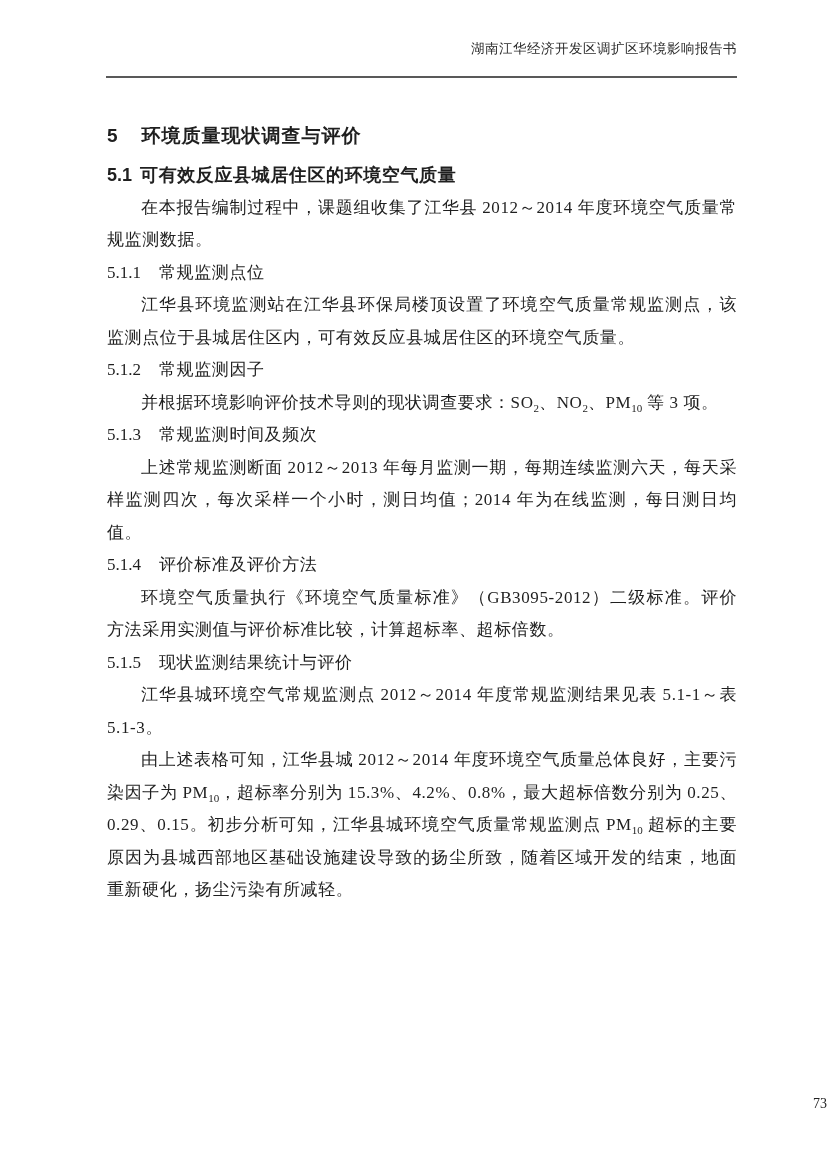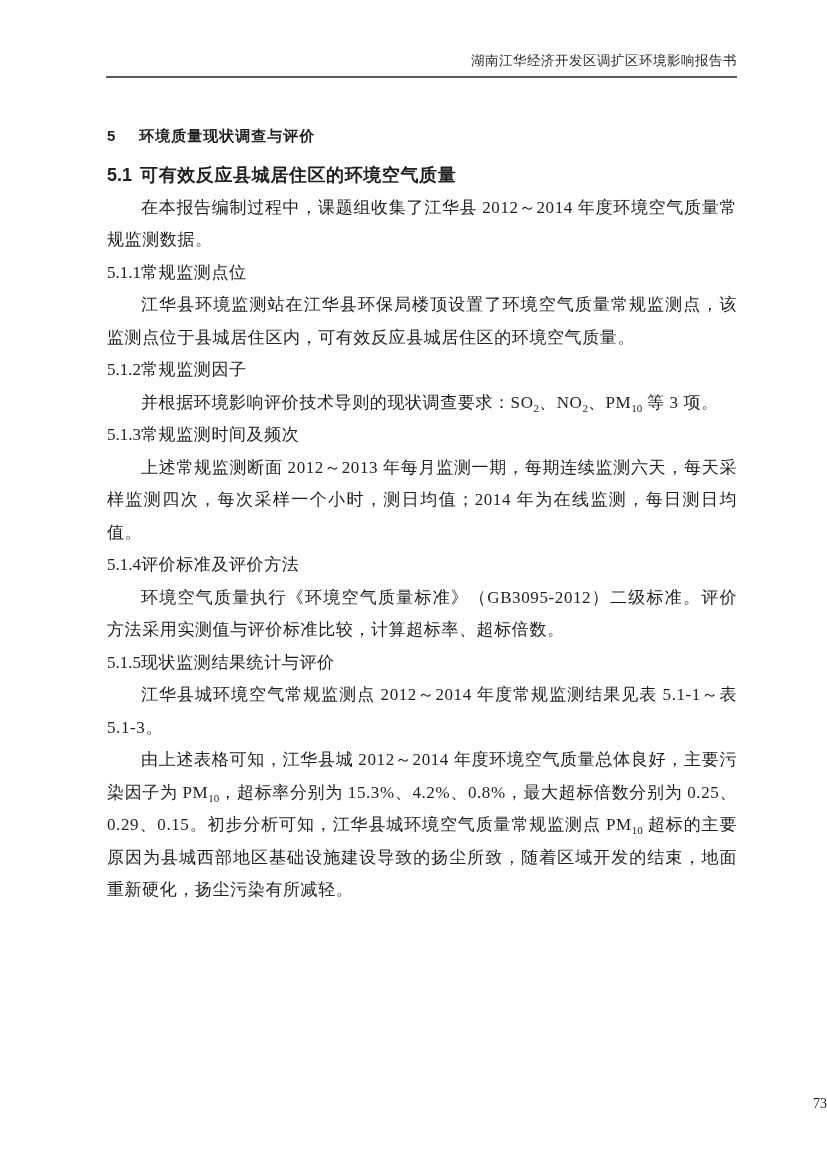--- a/index.html
+++ b/index.html
@@ -7,21 +7,21 @@
     position: relative;
     width: 827px;
     height: 1169px;
     background: #ffffff;
     overflow: hidden;
     color: #1f1f1f;
     font-family: "Liberation Serif", "DejaVu Serif", serif;
   }
   .running-header {
     position: absolute;
-    top: 52px;
+    top: 40px;
     left: 106px;
     right: 90px;
     text-align: right;
     font-size: 13.5px;
     letter-spacing: 0.5px;
     color: #2b2b2b;
     line-height: 18px;
   }
   .header-rule {
     position: absolute;
@@ -37,42 +37,42 @@
     width: 630px;
     font-size: 17px;
     letter-spacing: 0.6px;
     text-align: justify;
     color: #1f1f1f;
   }
   h1.chapter-h {
     margin: 0 0 6px 0;
     font-family: "Liberation Sans", "DejaVu Sans", sans-serif;
     font-weight: 700;
-    font-size: 15px;
+    font-size: 19px;
     line-height: 34px;
     letter-spacing: 1px;
   }
   h1.chapter-h .h-num { margin-right: 24px; letter-spacing: 0; }
   h2.sec-h {
     margin: 0;
     font-family: "Liberation Sans", "DejaVu Sans", sans-serif;
     font-weight: 700;
     font-size: 18px;
     line-height: 32.5px;
     letter-spacing: 0.6px;
   }
   h2.sec-h .h-num { margin-right: 8px; letter-spacing: 0; }
   h3.sub-h {
     margin: 0;
     font-weight: 400;
     font-size: 17px;
     line-height: 32.5px;
     letter-spacing: 0.6px;
   }
-  h3.sub-h .h-num { letter-spacing: 0; }
+  h3.sub-h .h-num { margin-right: 18px; letter-spacing: 0; }
   p.body-para {
     margin: 0;
     text-indent: 2em;
     line-height: 32.5px;
   }
   p.body-para sub {
     font-size: 11px;
     letter-spacing: 0;
     line-height: 0;
   }

